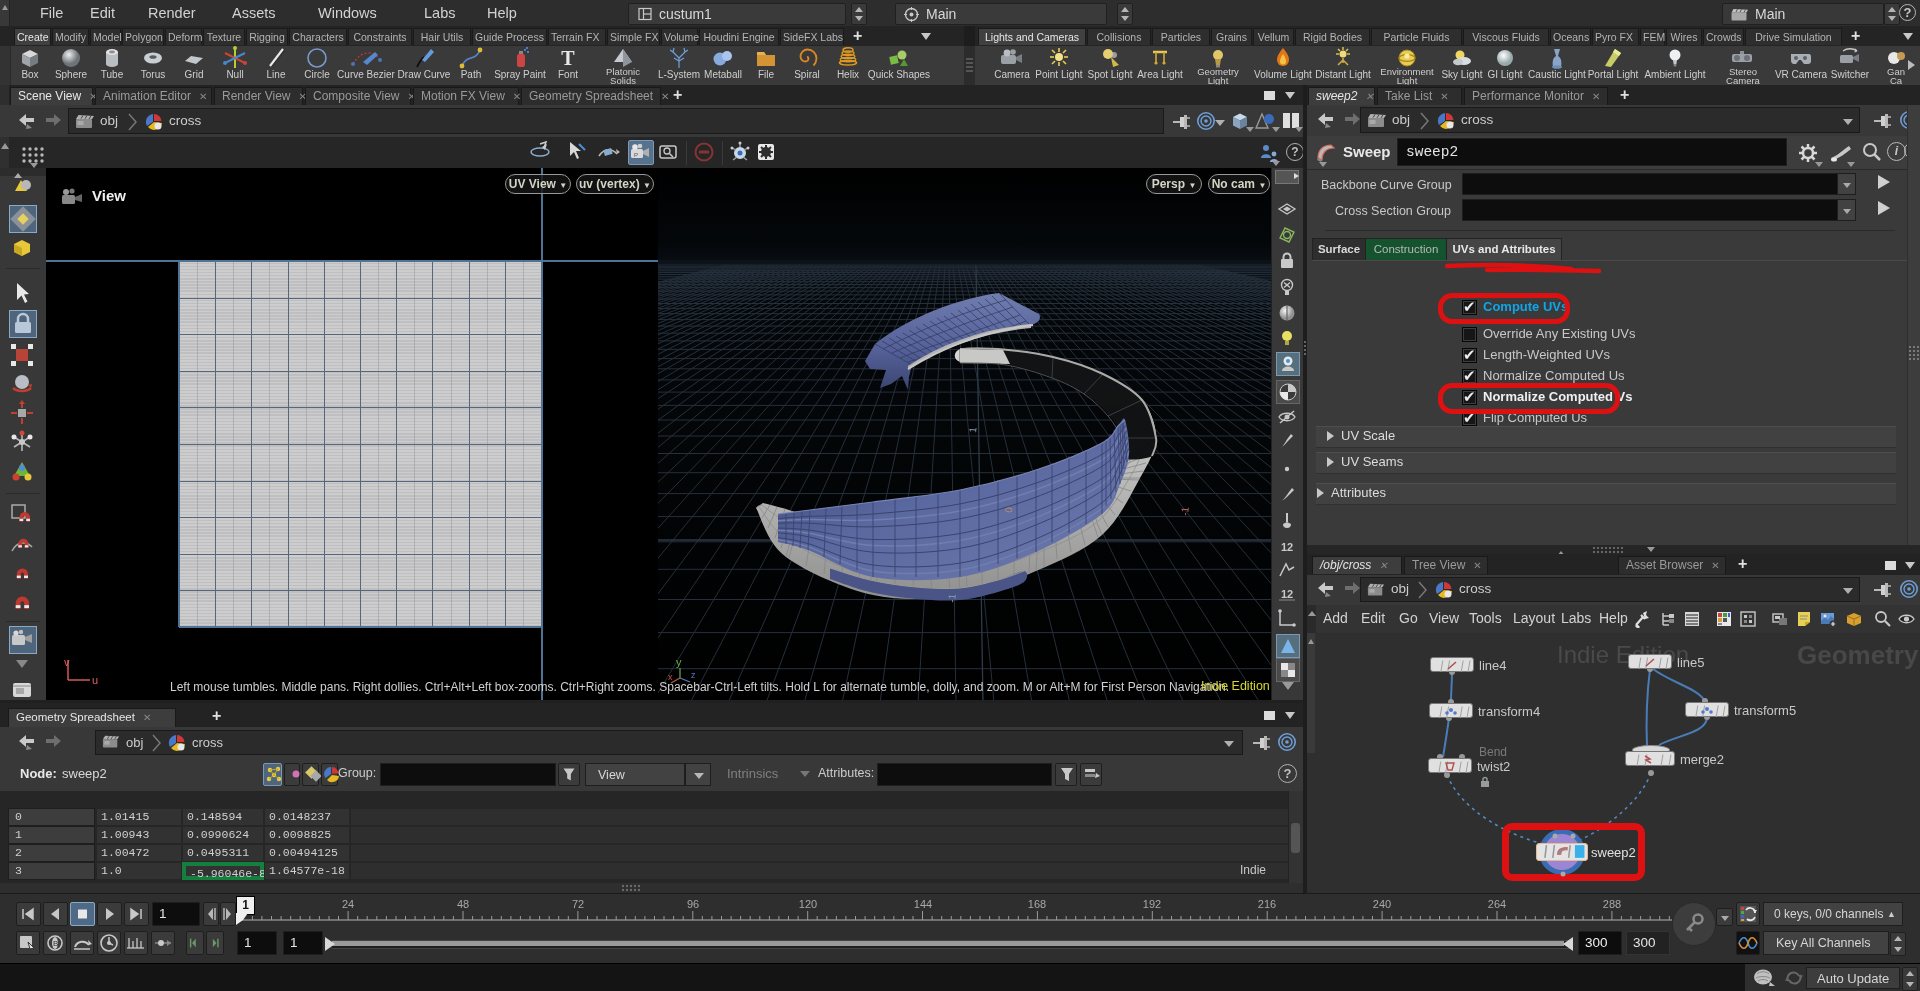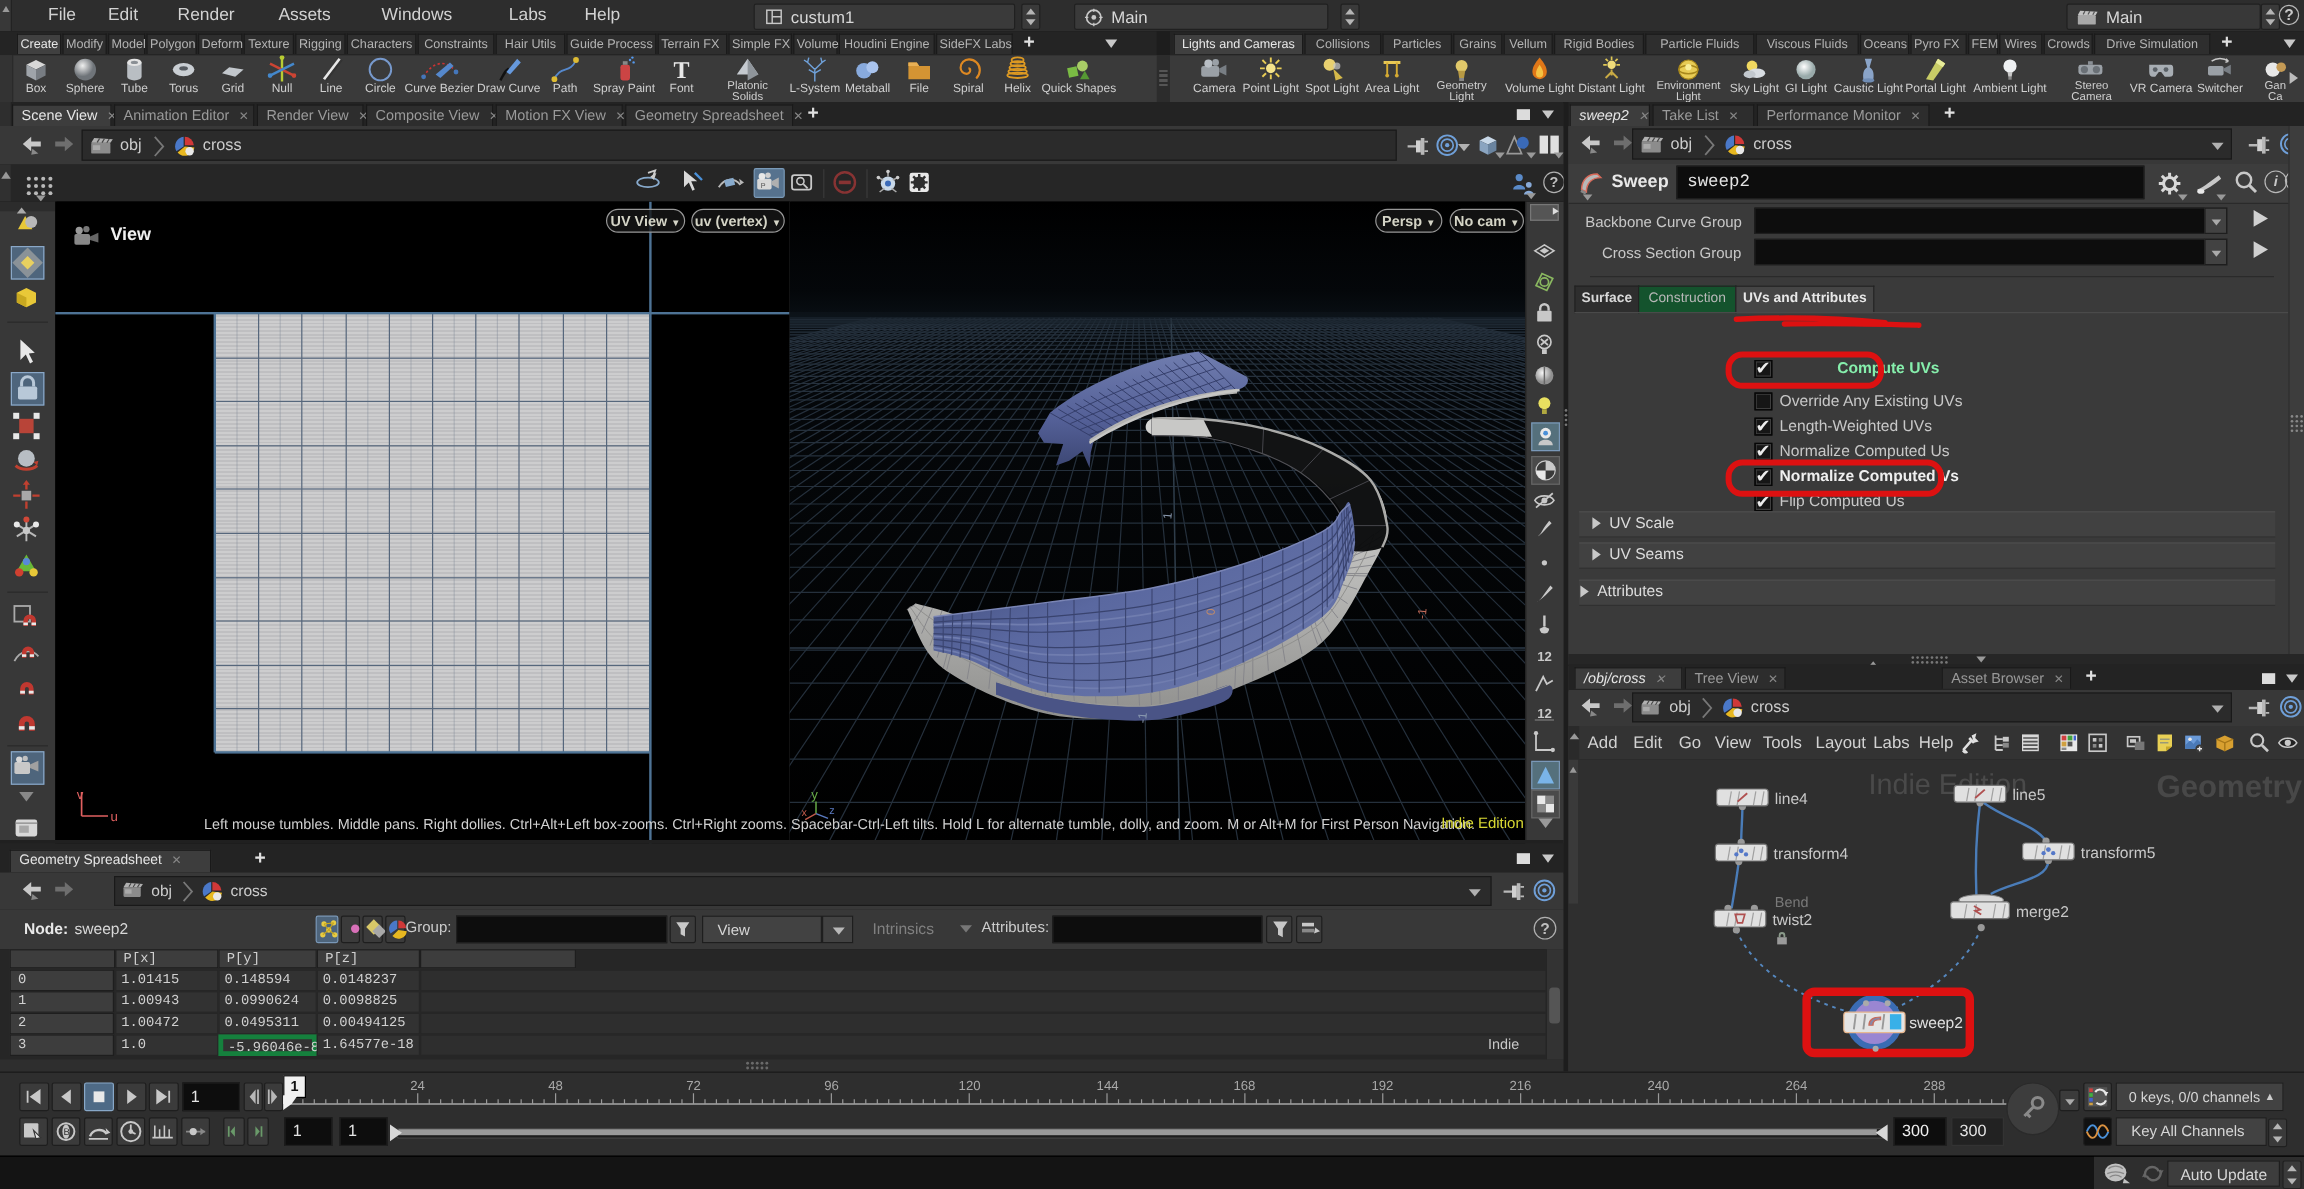--- a/index.html
+++ b/index.html
@@ -1209,27 +1209,20 @@
             <path d="M5 4 L17 4 L13 10 L13 17 L9 15 L9 10 Z" fill="#c8c8c8"></path>
           </svg></div>
         <div class="ibtn" style="left:1080px;top:5px;width:22px;height:23px;"><svg width="22" height="21" viewBox="0 0 22 21">
             <rect x="4" y="5" width="10" height="3" fill="#c8c8c8"></rect>
             <rect x="4" y="10" width="10" height="3" fill="#888"></rect>
             <path d="M15 9 l4 3 l-5 2 z" fill="#c8c8c8"></path>
           </svg></div>
         <div class="abs" style="left:1278px;top:6px;width:17px;height:17px;border:1.8px solid #b0b0b0;border-radius:50%;color:#c0c0c0;font-weight:bold;font-size:13px;text-align:center;line-height:17px;">?</div>
       </div>
       <div class="abs" style="left:0;top:88px;width:1303px;height:92px;background:#262626;font-family:'Liberation Mono',monospace;font-size:11.5px;color:#d0d0d0;white-space:nowrap;">
-        <div class="abs" style="left:8px;top:0;width:1287px;height:17px;">
-          <div class="abs" style="left:0px;top:0;width:88px;height:16px;background:#3d3d3d;border:1px solid #1e1e1e;box-sizing:border-box;padding-left:6px;line-height:15px;"></div>
-          <div class="abs" style="left:88px;top:0;width:86px;height:16px;background:#3d3d3d;border:1px solid #1e1e1e;box-sizing:border-box;padding-left:6px;line-height:15px;">P[x]</div>
-          <div class="abs" style="left:174px;top:0;width:82px;height:16px;background:#3d3d3d;border:1px solid #1e1e1e;box-sizing:border-box;padding-left:6px;line-height:15px;">P[y]</div>
-          <div class="abs" style="left:256px;top:0;width:86px;height:16px;background:#3d3d3d;border:1px solid #1e1e1e;box-sizing:border-box;padding-left:6px;line-height:15px;">P[z]</div>
-          <div class="abs" style="left:342px;top:0;width:130px;height:16px;background:#3d3d3d;border:1px solid #1e1e1e;box-sizing:border-box;padding-left:6px;line-height:15px;"></div>
-        </div>
         <div class="abs" style="left:8px;top:17px;width:1287px;height:18px;">
           <div class="abs" style="left:0;top:0;width:87px;height:18px;background:#3d3d3d;border:1px solid #1e1e1e;box-sizing:border-box;padding-left:6px;line-height:16px;">0</div>
           <div class="abs" style="left:88px;top:0;width:86px;height:18px;background:#323232;border:1px solid #262626;box-sizing:border-box;padding-left:4px;line-height:16px;">1.01415</div>
           <div class="abs" style="left:174px;top:0;width:82px;height:18px;background:#323232;border:1px solid #262626;box-sizing:border-box;padding-left:4px;line-height:16px;">0.148594</div>
           <div class="abs" style="left:256px;top:0;width:86px;height:18px;background:#323232;border:1px solid #262626;box-sizing:border-box;padding-left:4px;line-height:16px;">0.0148237</div>
           <div class="abs" style="left:342px;top:0;width:945px;height:18px;background:#2e2e2e;border:1px solid #262626;box-sizing:border-box;"></div>
         </div>
         <div class="abs" style="left:8px;top:35px;width:1287px;height:18px;">
           <div class="abs" style="left:0;top:0;width:87px;height:18px;background:#3d3d3d;border:1px solid #1e1e1e;box-sizing:border-box;padding-left:6px;line-height:16px;">1</div>
           <div class="abs" style="left:88px;top:0;width:86px;height:18px;background:#323232;border:1px solid #262626;box-sizing:border-box;padding-left:4px;line-height:16px;">1.00943</div>
@@ -1377,21 +1370,21 @@
       <div class="abs" style="left:5px;top:133px;width:595px;height:22px;">
         <div class="abs" style="left:0;top:0;width:52px;height:22px;background:#2e2e2e;border:1px solid #222;border-bottom:none;font-size:11.5px;font-weight:bold;color:#d8d8d8;text-align:center;line-height:21px;">Surface</div>
         <div class="abs" style="left:53px;top:0;width:80px;height:22px;background:#14532d;border:1px solid #222;border-bottom:none;font-size:11.5px;color:#b8b8b8;text-align:center;line-height:21px;">Construction</div>
         <div class="abs" style="left:134px;top:0;width:114px;height:22px;background:#454545;border:1px solid #222;border-bottom:none;font-size:11.5px;font-weight:bold;color:#e8e8e8;text-align:center;line-height:21px;">UVs and Attributes</div>
       </div>
       <div class="abs" style="left:5px;top:155px;width:595px;height:1px;background:#4a4a4a;"></div>
       <svg class="abs" style="left:136px;top:156px" width="160px" height="14" viewBox="0 0 160 14">
         <path d="M4 5 C 50 3 90 4 128 8 M44 9 C 85 8 120 9 156 10" stroke="#dd1111" stroke-width="4.5" fill="none" stroke-linecap="round"></path>
       </svg>
       <div class="chk on" style="left:155px;top:195px;"></div>
-      <span class="lbl" style="left:176px;top:194px;font-weight:bold;color:#86efac;margin-left:48px;">Compute UVs</span>
+      <span class="lbl" style="left:176px;top:194px;font-weight:bold;color:#0ea5e9;">Compute UVs</span>
       <div class="chk" style="left:155px;top:222px;"></div>
       <span class="lbl" style="left:176px;top:221px;">Override Any Existing UVs</span>
       <div class="chk on" style="left:155px;top:243px;"></div>
       <span class="lbl" style="left:176px;top:242px;">Length-Weighted UVs</span>
       <div class="chk on" style="left:155px;top:264px;"></div>
       <span class="lbl" style="left:176px;top:263px;">Normalize Computed Us</span>
       <div class="chk on" style="left:155px;top:285px;"></div>
       <span class="lbl" style="left:176px;top:284px;font-weight:bold;color:#efefef;">Normalize Computed Vs</span>
       <div class="chk on" style="left:155px;top:306px;"></div>
       <span class="lbl" style="left:176px;top:305px;">Flip Computed Us</span>

